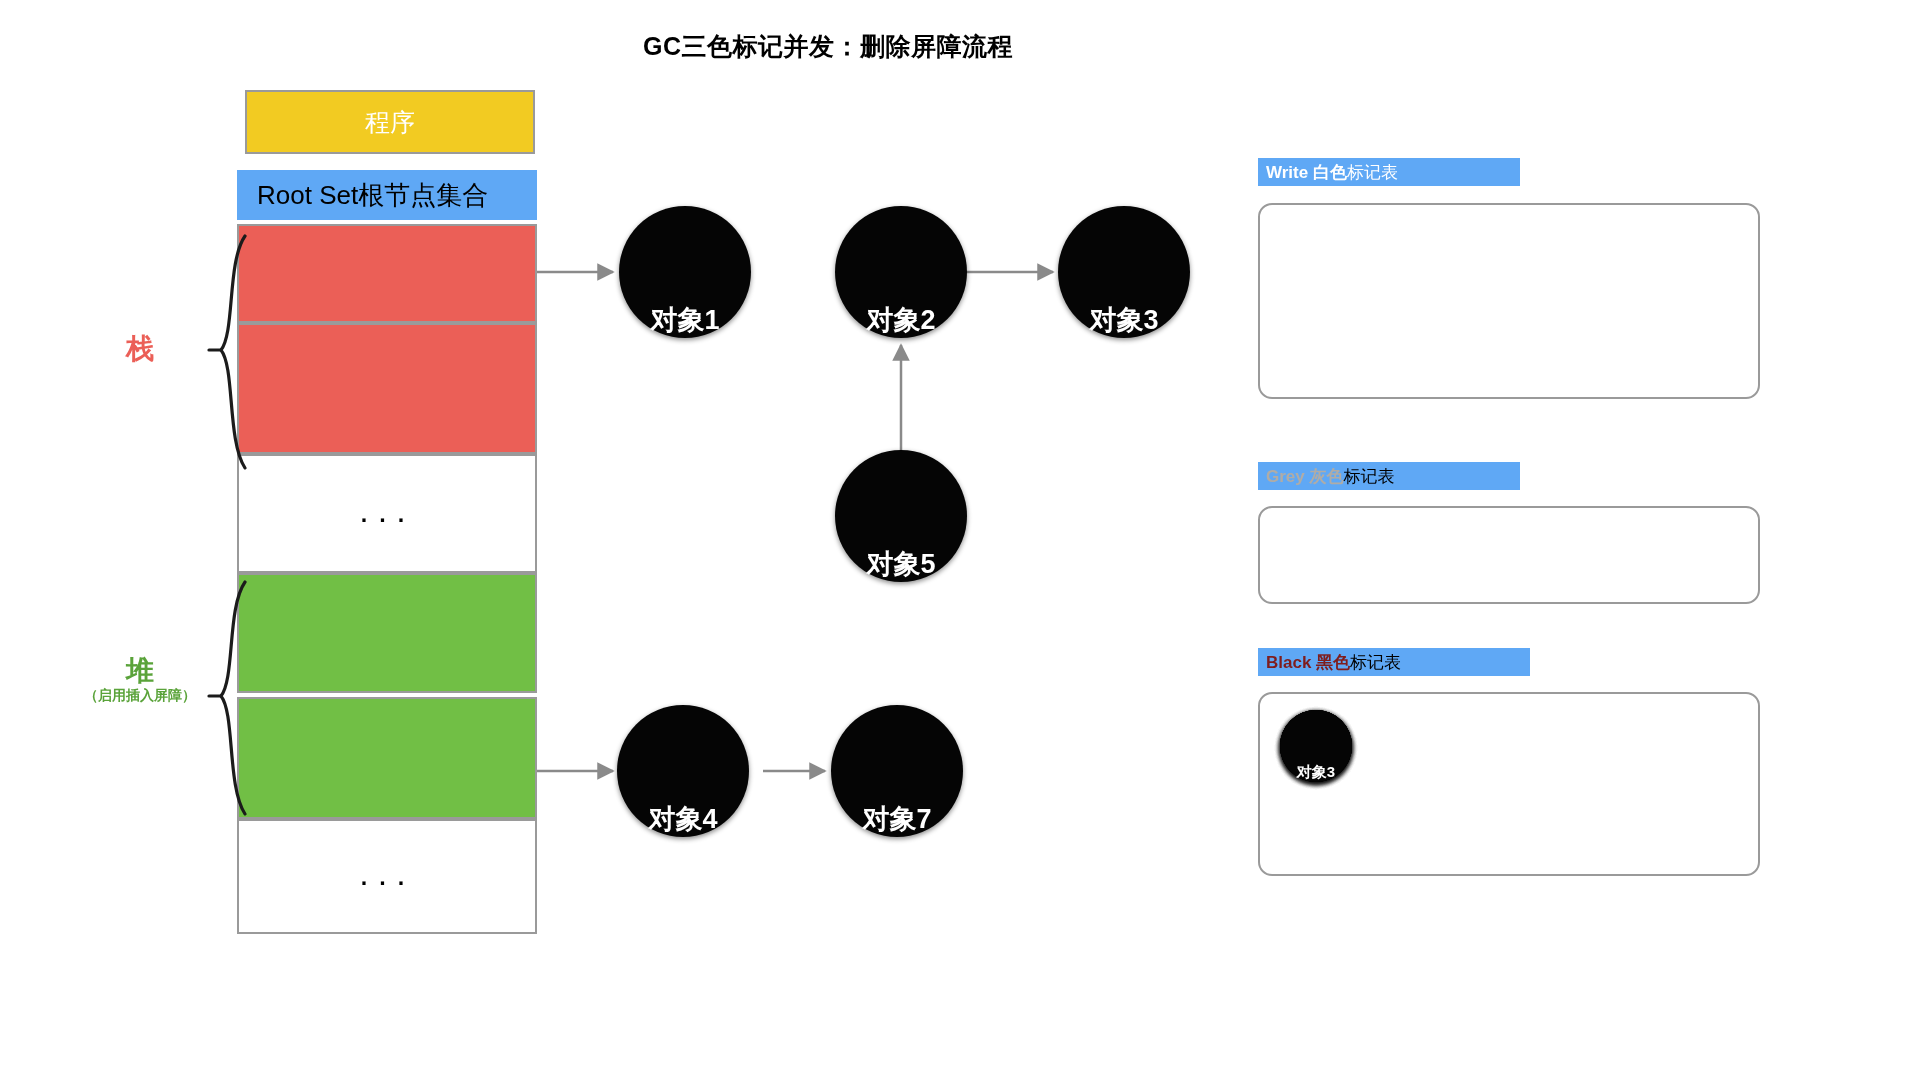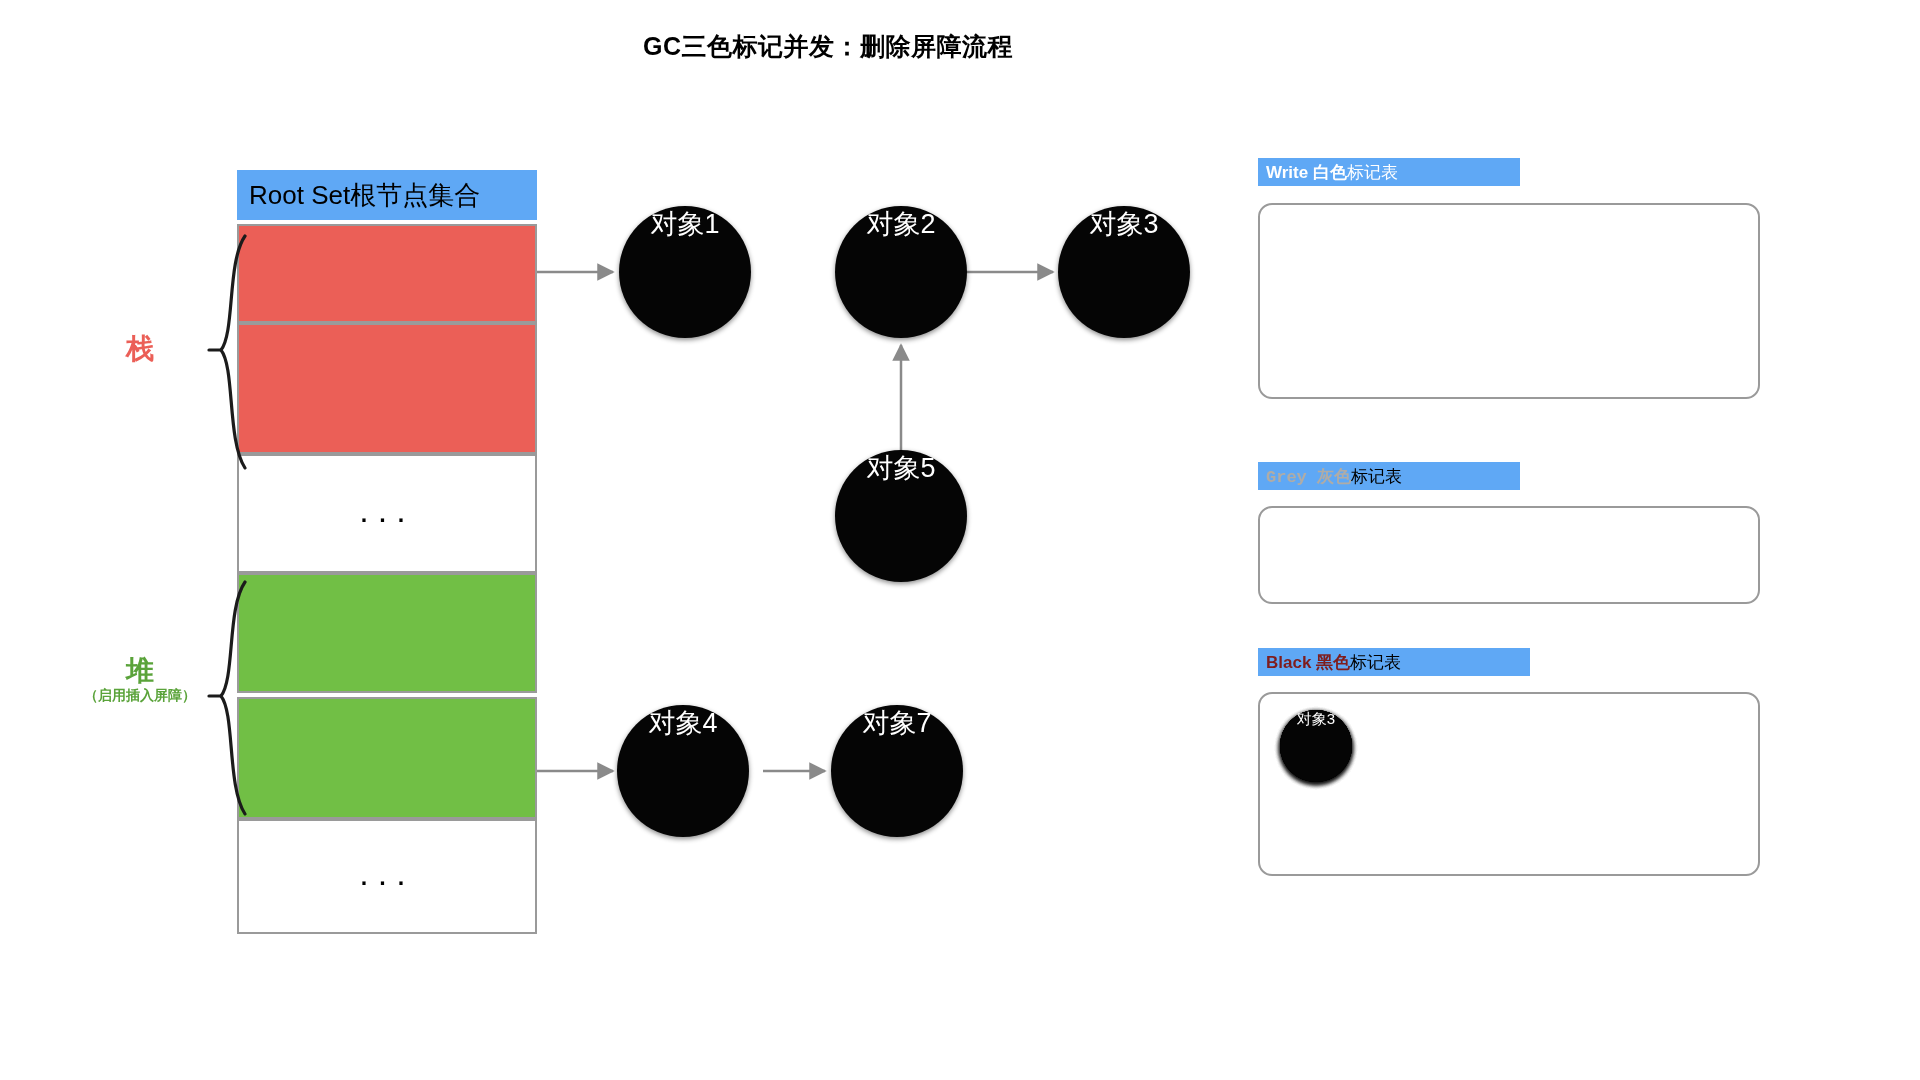--- a/index.html
+++ b/index.html
@@ -20,21 +20,21 @@
   .prog-box{
     position:absolute;left:245px;top:90px;width:290px;height:64px;
     background:#f2cb22;border:2px solid #9a9a9a;
     display:flex;align-items:center;justify-content:center;
     color:#ffffff;font-size:25px;box-sizing:border-box;
   }
   .rootset-box{
     position:absolute;left:237px;top:170px;width:300px;height:50px;
     background:#5fa8f5;
     display:flex;align-items:center;justify-content:flex-start;
-    padding-left:12px;color:#000;font-size:26px;box-sizing:border-box;
+    padding-left:20px;color:#000;font-size:26px;box-sizing:border-box;
   }
   .cell{
     position:absolute;left:237px;width:300px;
     border:2px solid #9a9a9a;box-sizing:border-box;
   }
   .cell.red{background:#eb5f57;}
   .cell.green{background:#71bf45;}
   .cell.white{background:#ffffff;display:flex;align-items:center;justify-content:center;}
   .dots{font-size:34px;color:#000;letter-spacing:9px;line-height:1;
         transform:translateY(-4px);}
@@ -44,22 +44,23 @@
   .side-label{position:absolute;text-align:center;line-height:1.15;}
   .side-label .big{font-size:28px;font-weight:bold;display:block;}
   .side-label .small{font-size:14px;font-weight:bold;display:block;}
   .stack-label{color:#eb5f57;}
   .heap-label{color:#5aa33a;}
 
   
   .node{
     position:absolute;border-radius:50%;background:#050505;
     box-shadow:0 2px 5px rgba(0,0,0,.45);
-    display:flex;align-items:flex-start;justify-content:center;
+    display:flex;align-items:flex-end;justify-content:center;
     color:#ffffff;
+    font-weight:bold;
   }
   .node.big{width:132px;height:132px;font-size:27px;}
 
   
   .tbl-head{
     position:absolute;background:#5fa8f5;height:28px;
     display:flex;align-items:center;padding:0 8px;
     font-size:17px;white-space:nowrap;box-sizing:border-box;z-index:3;
   }
   .tbl-head .b{font-weight:bold;}
@@ -102,20 +103,23 @@
 
     <line x1="967" y1="272" x2="1053" y2="272" stroke="#8a8a8a" stroke-width="2.5" marker-end="url(#ah)"></line>
 
     <line x1="901" y1="478" x2="901" y2="345" stroke="#8a8a8a" stroke-width="2.5" marker-end="url(#ah)"></line>
 
     <line x1="537" y1="771" x2="613" y2="771" stroke="#8a8a8a" stroke-width="2.5" marker-end="url(#ah)"></line>
 
     <line x1="763" y1="771" x2="825" y2="771" stroke="#8a8a8a" stroke-width="2.5" marker-end="url(#ah)"></line>
   </svg>
 
+  <div class="prog-box">
+    <span>程序</span>
+  </div>
 
   <div class="rootset-box">
     <span>Root Set根节点集合</span>
   </div>
 
   <div class="cell red" style="top:224px;height:99px;"></div>
   <div class="cell red" style="top:323px;height:131px;"></div>
   <div class="cell white" style="top:454px;height:119px;">
     <span class="dots">...</span>
   </div>
@@ -163,21 +167,21 @@
     <span>对象7</span>
   </div>
 
   <div class="tbl-head" style="left:1258px;top:158px;min-width:262px;">
     <span class="b" style="color:#ffffff">Write 白色</span>
     <span style="color:#ffffff">标记表</span>
   </div>
   <div class="tbl-body" style="left:1258px;top:203px;width:502px;height:196px;"></div>
   <div class="chip-wrap" style="left:1282px;top:222px;width:456px;height:160px;"></div>
 
-  <div class="tbl-head" style="left:1258px;top:462px;min-width:262px;font-family:Liberation Mono, monospace;">
+  <div class="tbl-head" style="left:1258px;top:462px;min-width:262px;">
     <span class="b" style="color:#b0aca6">Grey 灰色</span>
     <span style="color:#000000">标记表</span>
   </div>
   <div class="tbl-body" style="left:1258px;top:506px;width:502px;height:98px;"></div>
   <div class="chip-wrap" style="left:1282px;top:522px;width:456px;height:66px;"></div>
 
   <div class="tbl-head" style="left:1258px;top:648px;min-width:272px;">
     <span class="b" style="color:#7f1d1d">Black 黑色</span>
     <span style="color:#000000">标记表</span>
   </div>

